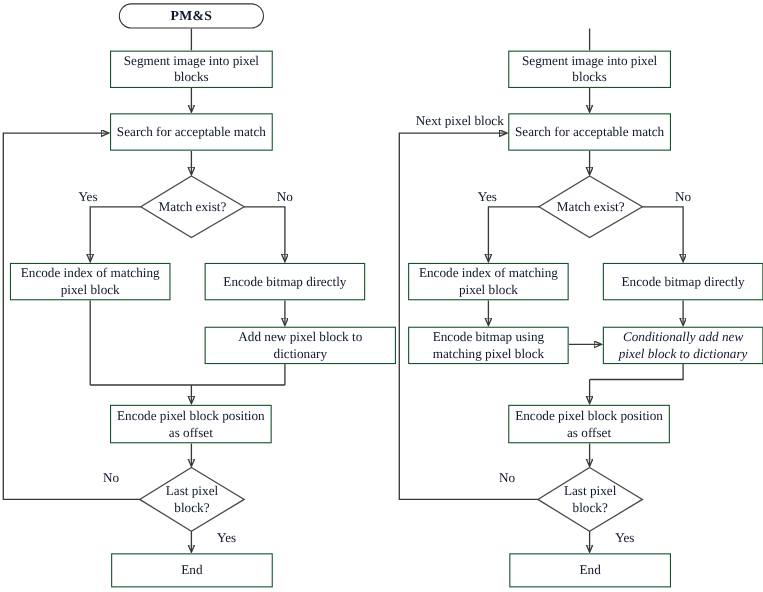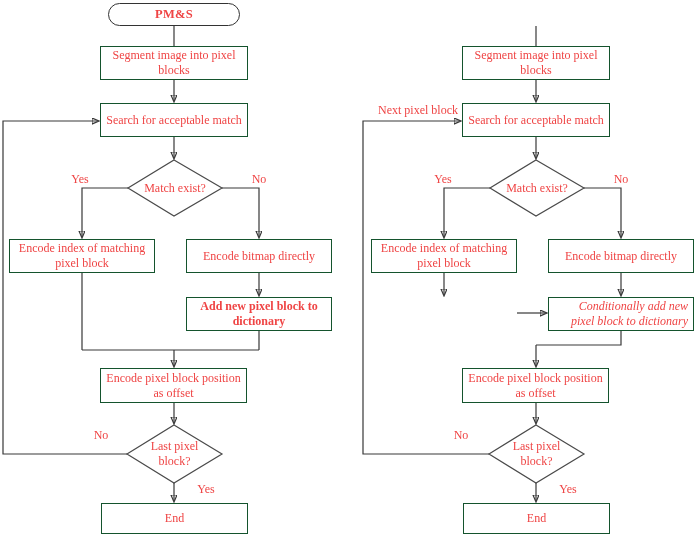--- a/index.html
+++ b/index.html
@@ -1,18 +1,18 @@
 <!DOCTYPE html>
 <html><head>
 <meta charset="utf-8">
 <style>
   html,body { margin:0; padding:0; background:#ffffff; }
   .canvas {
     position:relative; width:694px; height:538px; background:#ffffff;
-    font-family:"Liberation Serif", serif; color:#ef4444; overflow:hidden;
+    font-family:"Liberation Serif", serif; color:#0f172a; overflow:hidden;
   }
   svg.wires { position:absolute; left:0; top:0; z-index:1; }
   .wires path, .wires polyline { fill:none; stroke:#383838; stroke-width:1.2; }
   .wires polygon { fill:#ffffff; stroke:#4a4a4a; stroke-width:1.2; }
   .node {
     position:absolute; box-sizing:border-box; z-index:2;
     display:flex; align-items:center; justify-content:center;
     text-align:center; font-size:12px; line-height:1.22; padding:1px 5px;
   }
   .process { background:#ffffff; border:1px solid #14532d; }
@@ -71,35 +71,36 @@
   </svg>
 
   <div class="node terminal" style="left:108px; top:3px; width:132px; height:23px;">PM&amp;S</div>
   <div class="node process" style="left:100px; top:46px; width:148px; height:34px;">Segment image into pixel blocks</div>
   <div class="node process" style="left:100px; top:103px; width:148px; height:34px;">Search for acceptable match</div>
   <div class="node dtext" style="left:128px; top:161px; width:94px; height:54px;">Match exist?</div>
   <span class="elabel" style="left:80px; top:179px;">Yes</span>
   <span class="elabel" style="left:259px; top:179px;">No</span>
   <div class="node process" style="left:9px; top:239px; width:146px; height:34px;">Encode index of matching pixel block</div>
   <div class="node process" style="left:186px; top:239px; width:146px; height:34px;">Encode bitmap directly</div>
-  <div class="node process" style="left:186px; top:297px; width:146px; height:34px;font-weight:bold;">Add new pixel block to dictionary</div>
+  <div class="node process" style="left:186px; top:297px; width:174px; height:34px;">Add new pixel block to dictionary</div>
   <div class="node process" style="left:100px; top:368px; width:147px; height:35px;">Encode pixel block position as offset</div>
   <div class="node dtext" style="left:130px; top:427px; width:89px; height:54px;">Last pixel block?</div>
   <span class="elabel" style="left:101px; top:435px;">No</span>
   <span class="elabel" style="left:206px; top:489px;">Yes</span>
   <div class="node process" style="left:101px; top:503px; width:147px; height:31px;">End</div>
 
   <div class="node process" style="left:462px; top:46px; width:148px; height:34px;">Segment image into pixel blocks</div>
   <div class="node process" style="left:462px; top:103px; width:148px; height:34px;">Search for acceptable match</div>
   <span class="elabel" style="left:418px; top:110px;">Next pixel block</span>
   <div class="node dtext" style="left:490px; top:161px; width:94px; height:54px;">Match exist?</div>
   <span class="elabel" style="left:443px; top:179px;">Yes</span>
   <span class="elabel" style="left:621px; top:179px;">No</span>
   <div class="node process" style="left:371px; top:239px; width:146px; height:34px;">Encode index of matching pixel block</div>
   <div class="node process" style="left:548px; top:239px; width:146px; height:34px;">Encode bitmap directly</div>
-  <div class="node process italic" style="left:548px; top:297px; width:146px; height:34px;text-align:right;">Conditionally add new pixel block to dictionary</div>
+  <div class="node process" style="left:371px; top:297px; width:146px; height:34px;">Encode bitmap using matching pixel block</div>
+  <div class="node process italic" style="left:548px; top:297px; width:146px; height:34px;">Conditionally add new pixel block to dictionary</div>
   <div class="node process" style="left:462px; top:368px; width:147px; height:35px;">Encode pixel block position as offset</div>
   <div class="node dtext" style="left:492px; top:427px; width:89px; height:54px;">Last pixel block?</div>
   <span class="elabel" style="left:461px; top:435px;">No</span>
   <span class="elabel" style="left:568px; top:489px;">Yes</span>
   <div class="node process" style="left:463px; top:503px; width:147px; height:31px;">End</div>
 
 </div>
 
 </body></html>

